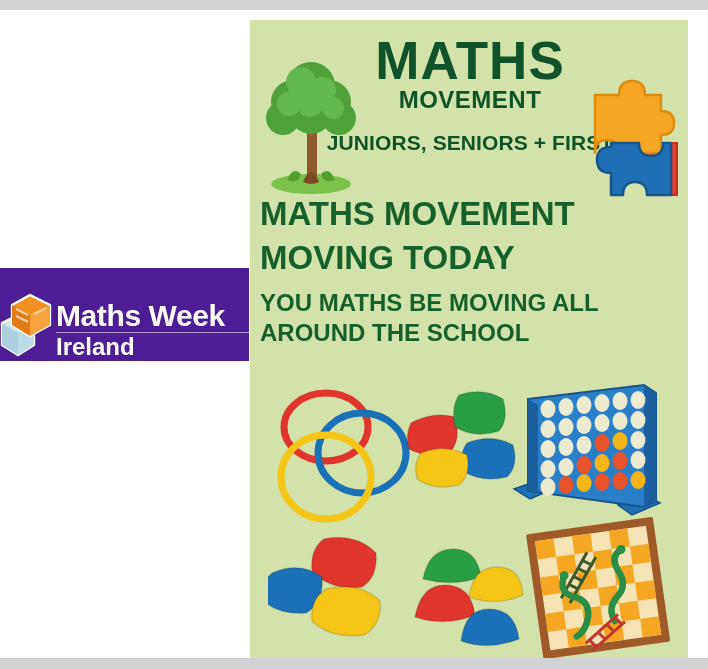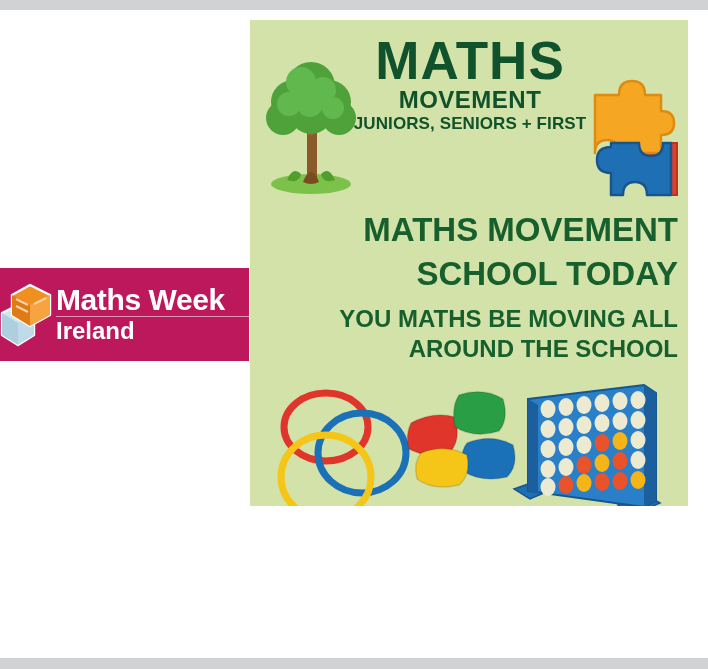--- a/index.html
+++ b/index.html
@@ -40,23 +40,23 @@
     background: #ffffff;
   }
 
   
   #mw-logo {
     position: absolute;
     left: 0;
     top: 258px;
     width: 249px;
     height: 93px;
-    background: #be185d;
+    background: #4c1d95;
     display: flex;
-    align-items: center;
+    align-items: flex-end;
     overflow: hidden;
   }
   #mw-logo-mark {
     width: 52px;
     height: 72px;
     margin-left: 0px;
     flex: 0 0 auto;
     position: relative;
   }
   #mw-logo-text {
@@ -86,21 +86,21 @@
     font-weight: bold;
     line-height: 1;
   }
 
   
   #poster {
     position: absolute;
     left: 250px;
     top: 10px;
     width: 438px;
-    height: 486px;
+    height: 648px;
     background: #d3e2a8;
     overflow: hidden;
   }
   #poster-right-gutter {
     position: absolute;
     left: 688px;
     top: 10px;
     width: 20px;
     height: 648px;
     background: #ffffff;
@@ -143,34 +143,34 @@
     line-height: 1.02;
   }
   #hdr-movement {
     font-size: 24px;
     font-weight: bold;
     letter-spacing: 0.5px;
     line-height: 1.15;
     margin-top: -2px;
   }
   #hdr-classes {
-    font-size: 17px;
+    font-size: 21px;
     font-weight: bold;
     letter-spacing: 0.1px;
     line-height: 1.2;
-    margin-top: 0;
+    margin-top: 16px;
   }
 
   
   #poster-message {
     position: absolute;
     left: 10px;
-    top: 188px;
+    top: 172px;
     width: 418px;
-    text-align: right;
+    text-align: left;
     color: #19632f;
   }
   .msg-big {
     font-size: 33px;
     font-weight: bold;
     line-height: 1.33;
     letter-spacing: 0px;
     color: #17602d;
   }
   .msg-small {
@@ -280,21 +280,21 @@
 
             <path d="M30 30 q0 -14 13 -14 q13 0 13 14 l16 0 l0 16 q13 0 13 12 q0 12 -13 12 l0 18 l-42 0 q0 -13 -12 -13 q-12 0 -12 13 l0 -18 l0 -40 Z" transform="translate(4,0)" fill="#f5a623" stroke="#dd8c10" stroke-width="2.5" stroke-linejoin="round"></path>
 
             <path d="M24 76 l28 0 q0 13 12 13 q12 0 12 -13 l8 0 l0 52 l-24 0 q0 -13 -12 -13 q-12 0 -12 13 l-12 0 l0 -22 q-14 0 -14 -13 q0 -13 14 -13 Z" transform="translate(2,2)" fill="#1f6fb5" stroke="#17558c" stroke-width="2.5" stroke-linejoin="round"></path>
           </svg>
         </div>
       </div>
 
       <div id="poster-message">
         <div class="msg-big">MATHS MOVEMENT</div>
-        <div class="msg-big">SCHOOL TODAY</div>
+        <div class="msg-big">MOVING TODAY</div>
         <div class="msg-small">YOU MATHS BE MOVING ALL</div>
         <div class="msg-small" style="margin-top:0">AROUND THE SCHOOL</div>
       </div>
 
       <div id="illustrations">
 
         <div class="art" id="hoops-art">
           <svg viewBox="0 0 160 145" width="160" height="145" aria-hidden="true">
             <ellipse cx="62" cy="42" rx="42" ry="34" fill="none" stroke="#e0352b" stroke-width="7"></ellipse>
             <ellipse cx="98" cy="68" rx="44" ry="40" fill="none" stroke="#1b71b8" stroke-width="7"></ellipse>

